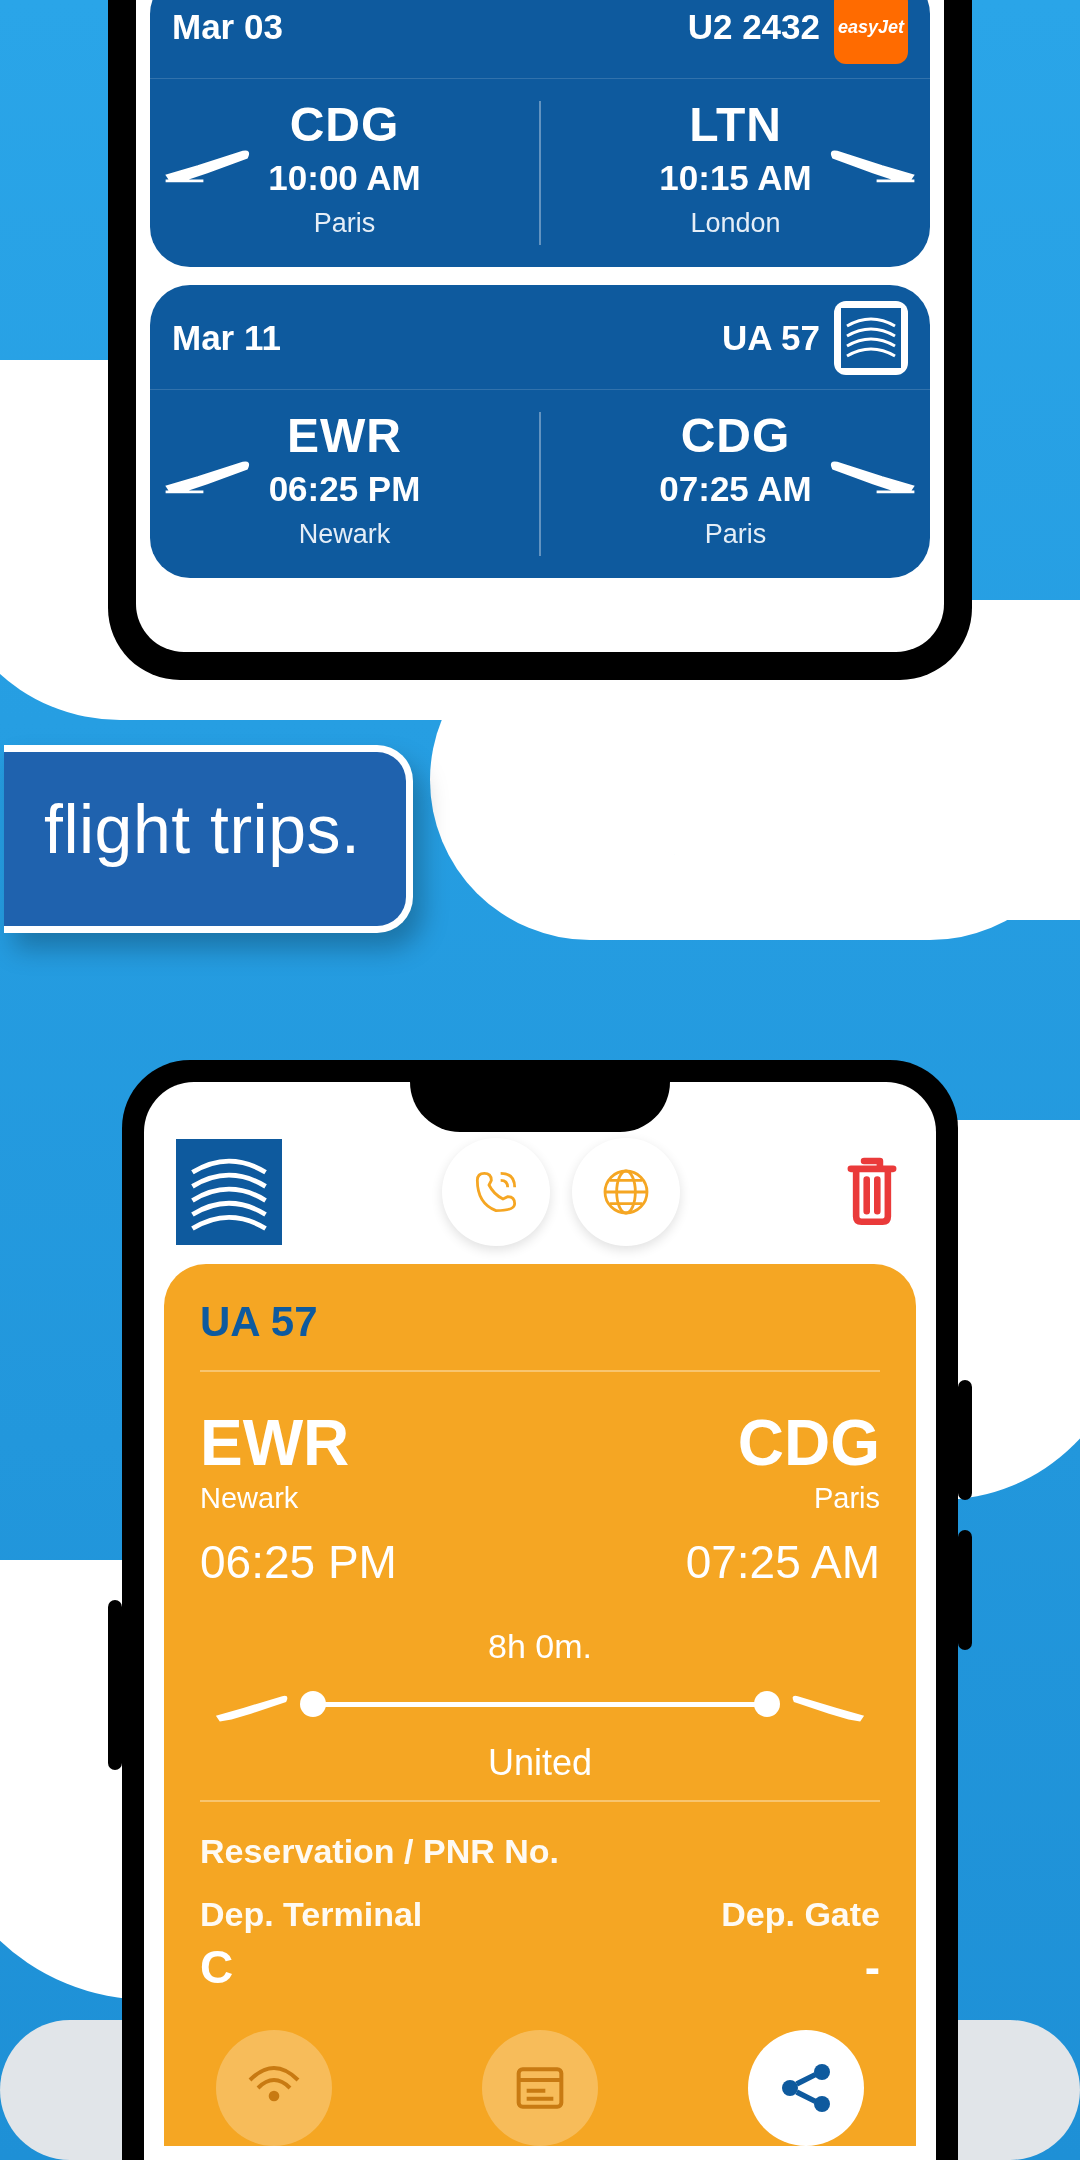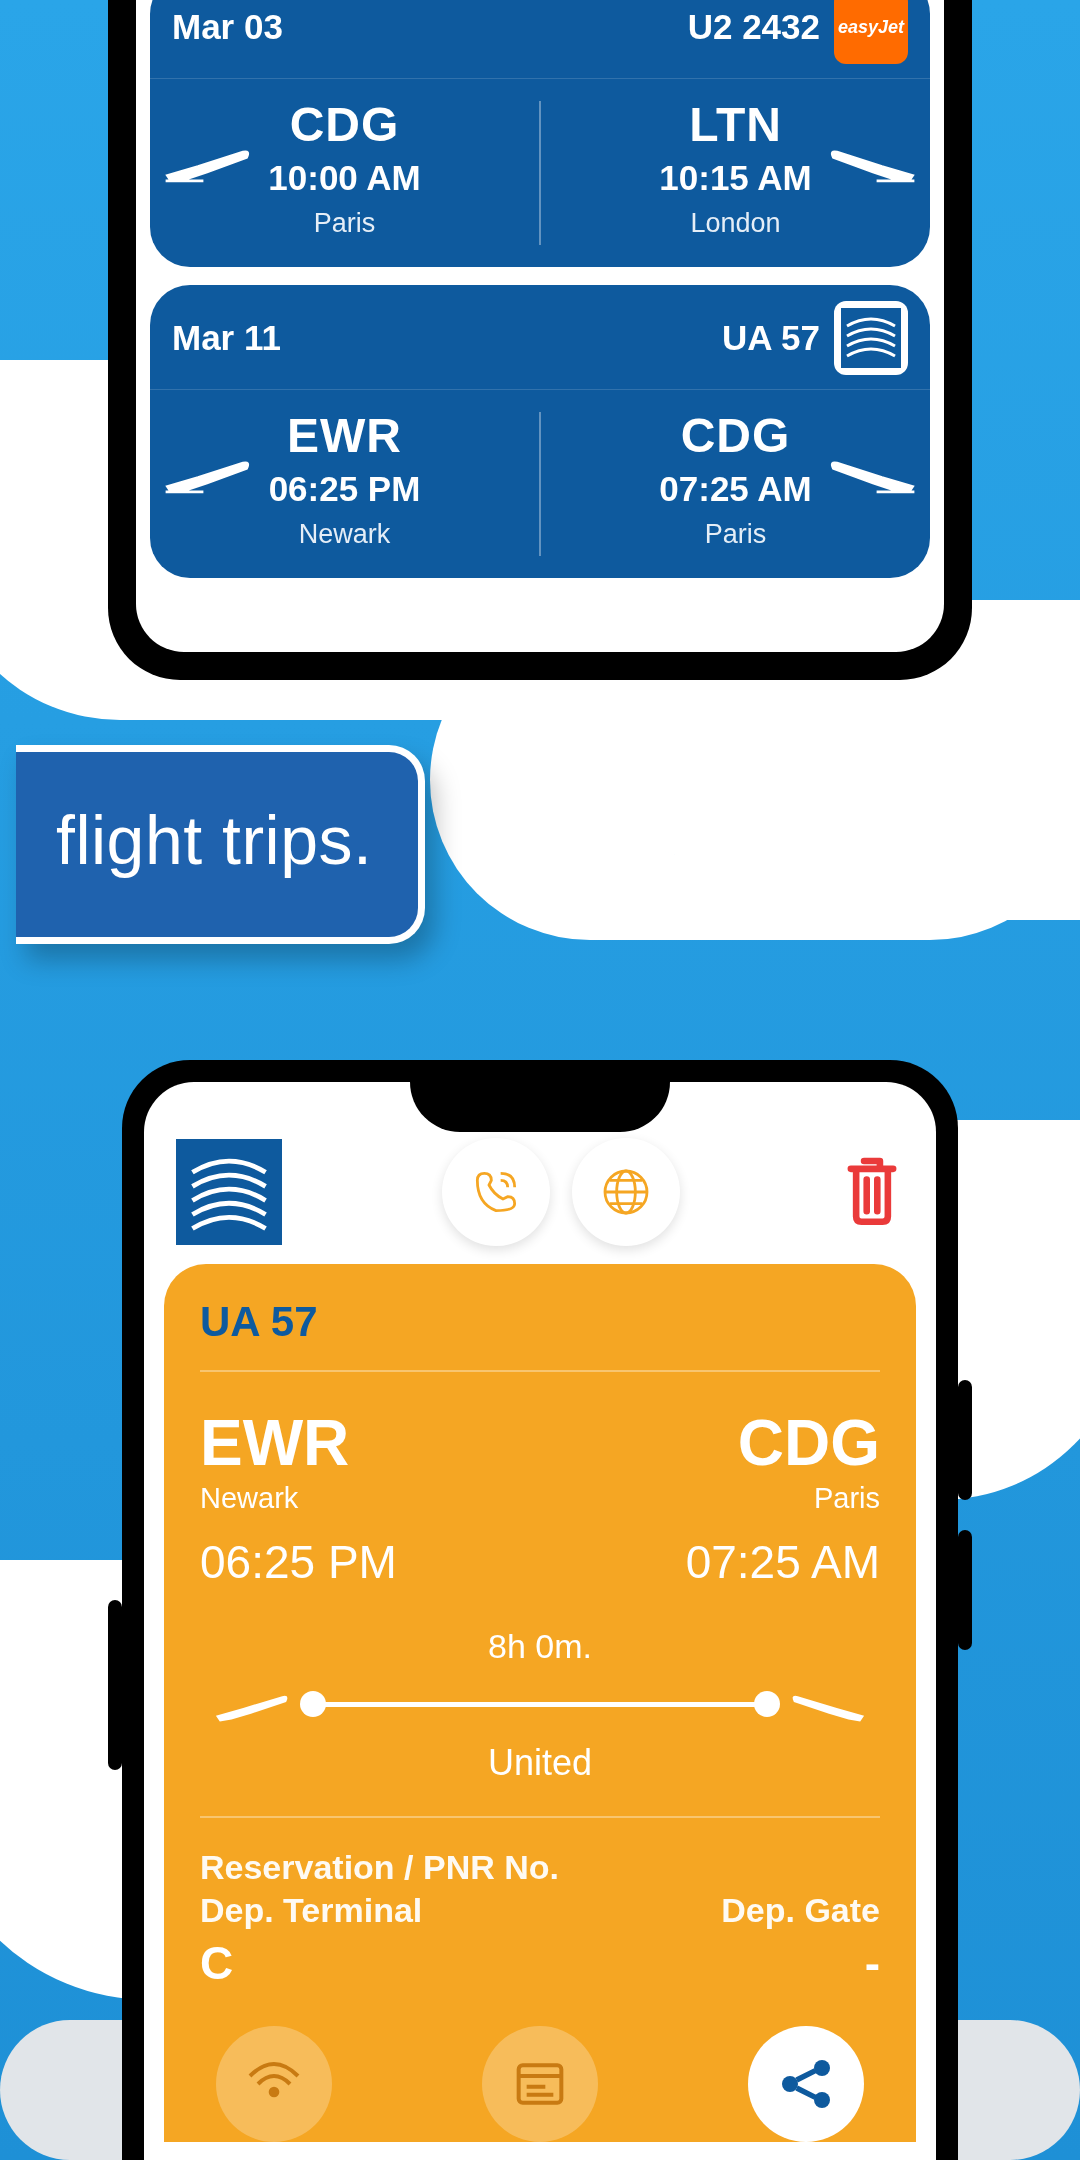--- a/index.html
+++ b/index.html
@@ -32,21 +32,21 @@
 .air-code{color:#fff;font-size:48px;font-weight:700;letter-spacing:1px}
 .air-time{color:#fff;font-size:35px;font-weight:600}
 .air-city{color:#e5eef7;font-size:27px;margin-top:4px}
 .vdiv{width:2px;background:rgba(255,255,255,.35);margin:4px 0 -6px}
 .plane-dep,.plane-arr{position:absolute;bottom:48px}
 .plane-dep{left:12px}
 .plane-arr{right:12px}
 .plane-dep svg,.plane-arr svg{width:90px;height:50px;fill:#fff}
 
 
-.banner{position:absolute;left:16px;top:745px;background:#1f62ae;border:7px solid #fff;border-left:none;border-radius:0 36px 36px 0;padding:36px 46px 44px 40px;box-shadow:10px 16px 26px rgba(0,0,0,.25)}
+.banner{position:absolute;left:4px;top:745px;background:#1f62ae;border:7px solid #fff;border-left:none;border-radius:0 36px 36px 0;padding:25px 46px 44px 40px;box-shadow:10px 16px 26px rgba(0,0,0,.25)}
 .banner p{color:#fff;font-size:68px;font-weight:500;line-height:1.55;letter-spacing:.5px}
 
 
 .phone-bot{position:absolute;left:122px;top:1060px;width:836px;height:1140px;background:#000;border-radius:68px 68px 0 0;padding:22px 22px 0}
 .phone-bot .screen{position:relative;background:#fff;height:100%;border-radius:50px 50px 0 0;padding:22px 20px 0;overflow:hidden}
 .notch{position:absolute;top:0;left:50%;transform:translateX(-50%);width:260px;height:50px;background:#000;border-radius:0 0 100px 100px}
 .side-btn{position:absolute;background:#000;border-radius:8px}
 .sb-r1{right:-14px;top:320px;width:14px;height:120px}
 .sb-r2{right:-14px;top:470px;width:14px;height:120px}
 .sb-l{left:-14px;top:540px;width:14px;height:170px}
@@ -61,33 +61,33 @@
 
 .detail{background:#f5a623;border-radius:42px 42px 0 0;padding:0 36px;color:#fff;flex:1}
 .dt-head{display:flex;justify-content:space-between;align-items:baseline;padding:34px 0 24px;border-bottom:2px solid rgba(255,255,255,.35)}
 .dt-date{font-size:40px;font-weight:500}
 .dt-num{font-size:42px;font-weight:700;color:#0e5a9e}
 .dt-route{display:flex;justify-content:space-between;padding:34px 0 10px}
 .dt-col .code{font-size:64px;font-weight:700}
 .dt-col .city{font-size:29px;margin-top:2px;font-weight:400}
 .dt-col .time{font-size:46px;font-weight:500;margin-top:20px}
 .dt-col.right{text-align:right}
-.prog{padding:28px 12px 32px;border-bottom:2px solid rgba(255,255,255,.35)}
+.prog{padding:28px 12px 16px;border-bottom:2px solid rgba(255,255,255,.35)}
 .prog-top{text-align:center;font-size:34px;font-weight:500;margin-bottom:18px}
 .prog-bar{display:flex;align-items:center;gap:14px}
 .prog-bar svg.pl{width:78px;height:40px;fill:#fff}
 .prog-line{flex:1;height:5px;background:#fff;position:relative;border-radius:3px}
 .prog-line::before,.prog-line::after{content:"";position:absolute;top:50%;transform:translateY(-50%);width:26px;height:26px;border-radius:50%;background:#fff}
 .prog-line::before{left:-4px}
 .prog-line::after{right:-4px}
 .prog-bot{text-align:center;font-size:36px;font-weight:500;margin-top:18px}
 .pnr{padding:30px 0 6px}
 .lbl{font-size:34px;font-weight:700;opacity:.95}
 .val{font-size:46px;font-weight:700;margin-top:6px}
-.deprow{display:flex;justify-content:flex-end;margin-top:4px}
+.deprow{display:flex;justify-content:flex-end;margin-top:24px}
 .deprow .half{flex:1}
 .deprow .half.right{text-align:right}
 
 .fab-row{display:flex;justify-content:space-between;padding:30px 16px 0}
 .fab{width:116px;height:116px;border-radius:50%;display:flex;align-items:center;justify-content:center}
 .fab.dim{background:rgba(255,255,255,.25)}
 .fab.white{background:#fff}
 .fab svg{width:64px;height:64px}
 .fab.dim svg{fill:none;stroke:#c87a12;stroke-width:3}
 .fab.white svg{fill:#0e5a9e}

